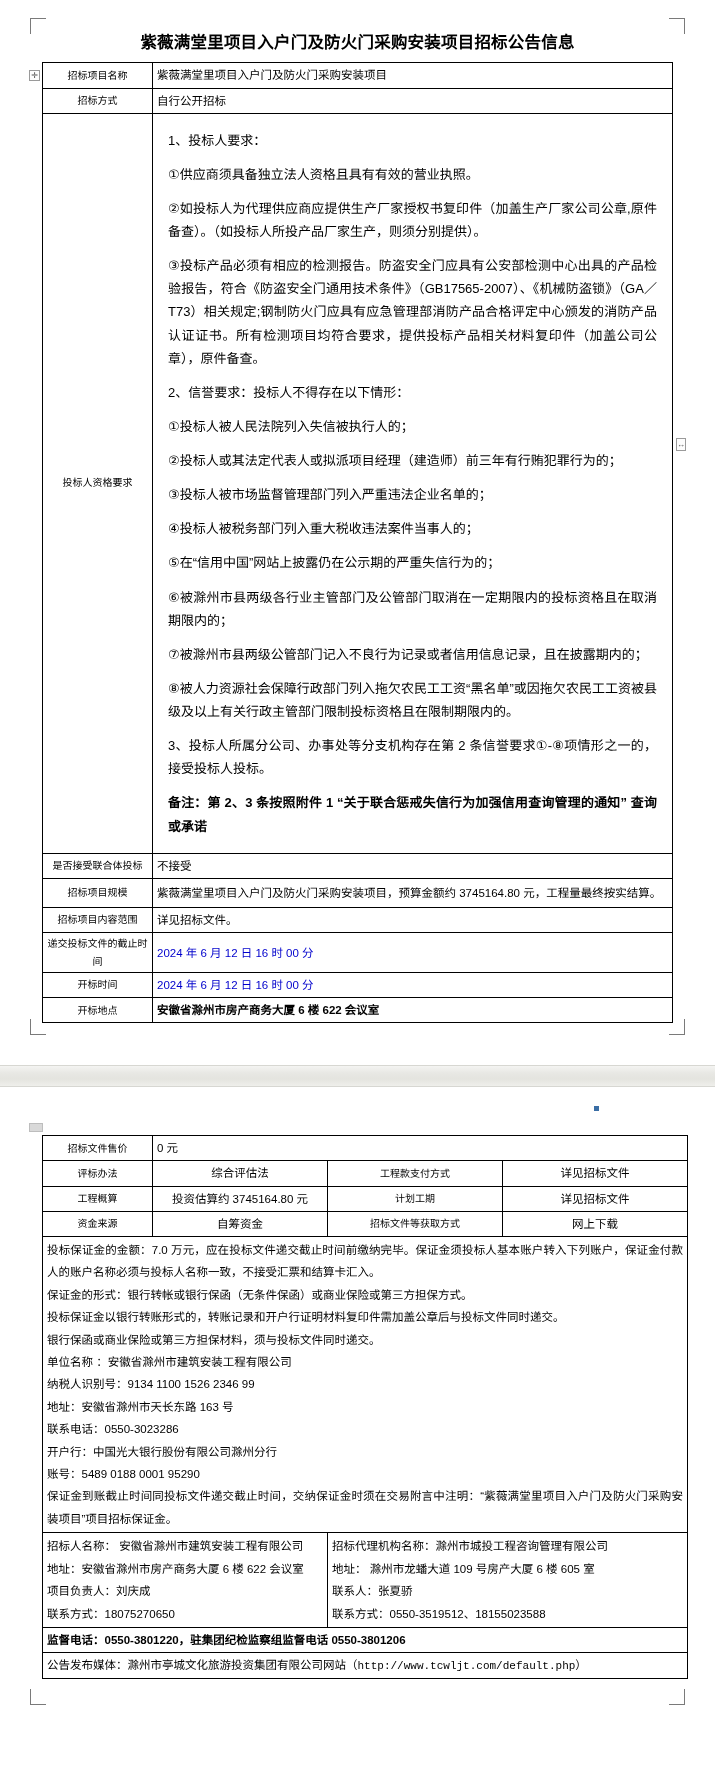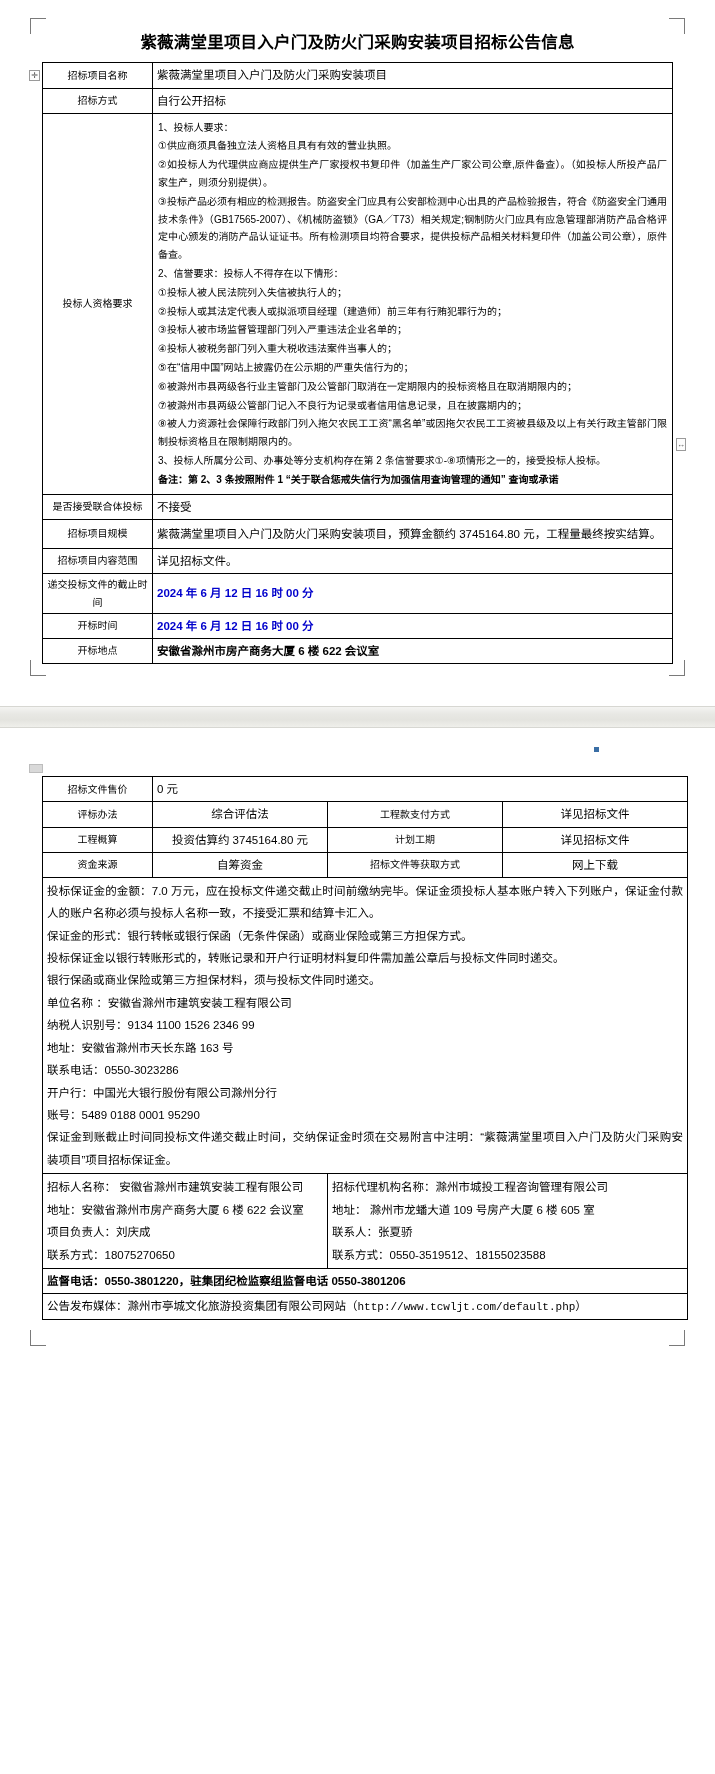--- a/index.html
+++ b/index.html
@@ -154,27 +154,27 @@
     padding: 3px 2px;
   }
   td.value {
     text-align: left;
     font-size: 11.5px;
     padding-left: 6px;
   }
   td.value.top { vertical-align: top; padding-top: 4px; padding-bottom: 4px; }
   td.center { text-align: center; }
 
-  .blue { color: #0000cc; font-weight: bold; }
+  .blue { color: #0000cc; font-weight: normal; }
   .bold { font-weight: bold; }
 
   
   .req p {
-    margin: 1px;
-    font-size: 10px;
+    margin: 11px;
+    font-size: 13px;
     line-height: 1.78;
     text-align: justify;
     text-justify: inter-ideograph;
   }
   .req p.b { font-weight: bold; }
 
   
   td.para-cell { padding: 3px 6px 4px 6px; }
   .para-cell p {
     margin: 0;

